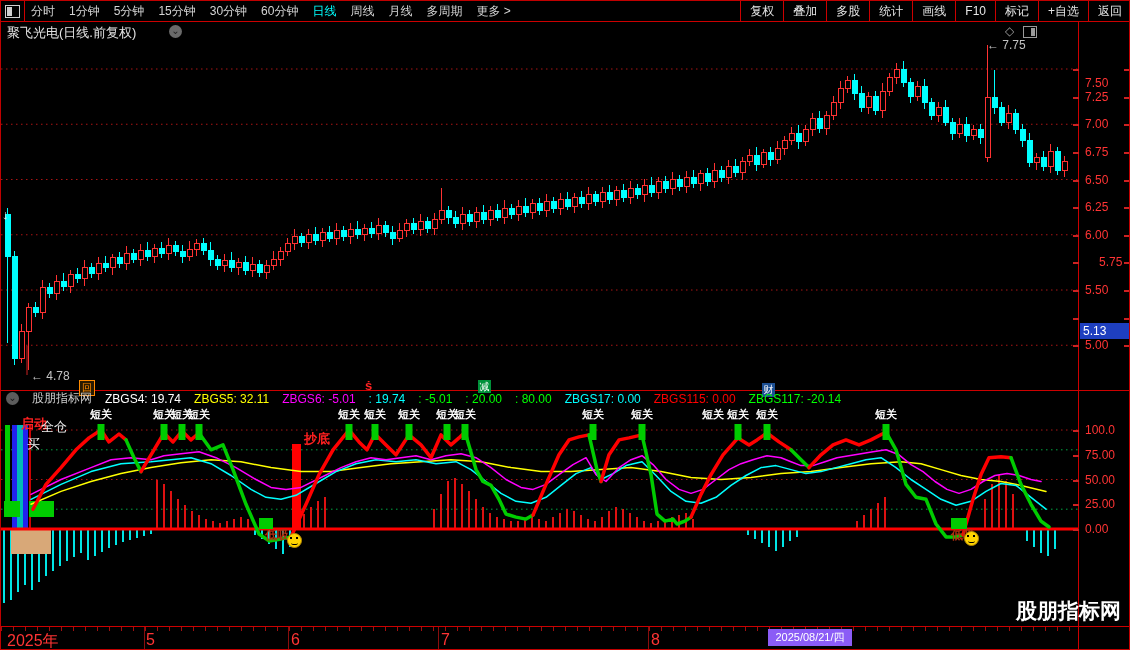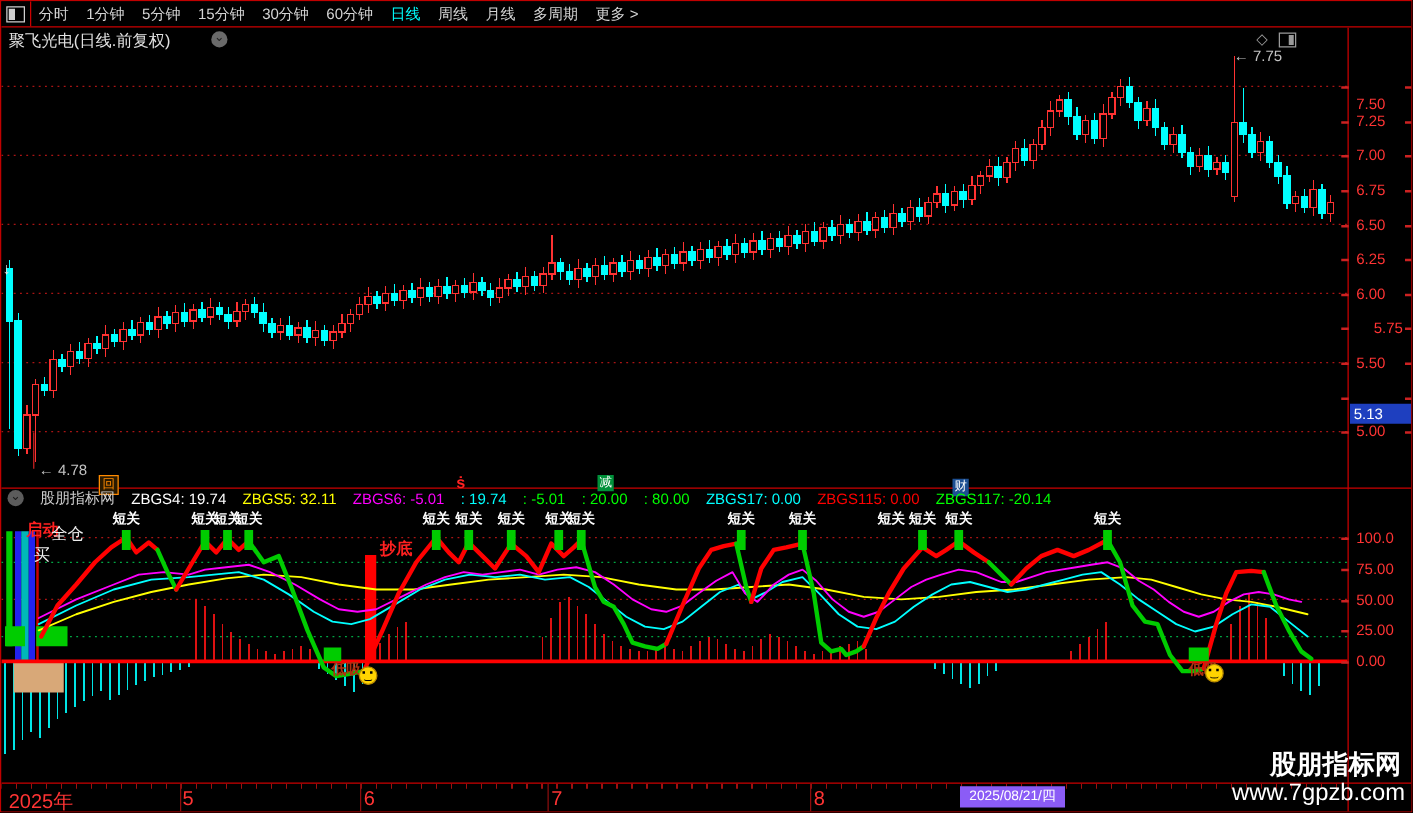--- a/index.html
+++ b/index.html
@@ -567,20 +567,31 @@
         <span class="tb-item">5分钟</span>
         <span class="tb-item">15分钟</span>
         <span class="tb-item">30分钟</span>
         <span class="tb-item">60分钟</span>
         <span class="tb-item active">日线</span>
         <span class="tb-item">周线</span>
         <span class="tb-item">月线</span>
         <span class="tb-item">多周期</span>
         <span class="tb-item">更多 &gt;</span>
       </div>
+    <div id="toolbar-right">
+        <span class="tb-btn">复权</span>
+        <span class="tb-btn">叠加</span>
+        <span class="tb-btn">多股</span>
+        <span class="tb-btn">统计</span>
+        <span class="tb-btn">画线</span>
+        <span class="tb-btn">F10</span>
+        <span class="tb-btn">标记</span>
+        <span class="tb-btn">+自选</span>
+        <span class="tb-btn">返回</span>
+      </div>
   </div>
 
   <div id="title-row">
     <span id="chart-title">聚飞光电(日线.前复权)</span>
     <span id="title-drop" class="circ-icon">⌄</span>
     <span id="deco-diamond">◇</span>
     <span id="deco-box"></span>
   </div>
 
   <div class="hline" style="top:389px;"></div>
@@ -628,21 +639,20 @@
       <div class="x-lab" style="left: 290px;">6</div>
       <div class="x-lab" style="left: 440px;">7</div>
       <div class="x-lab" style="left: 650px;">8</div>
       <div class="x-sep" style="left: 143px;"></div>
       <div class="x-sep" style="left: 287px;"></div>
       <div class="x-sep" style="left: 437px;"></div>
       <div class="x-sep" style="left: 647px;"></div>
     </div>
 
   <div id="wm1">股朋指标网</div>
-  <div id="wm2">www.7gpzb.com</div>
 
 <div class="pricelab" style="top: 61px; margin-top: 14px;">7.50</div>
     <div class="tick" style="left: 1072px; top: 68px; width: 6px;"></div>
     <div class="tick" style="left: 1123px; top: 68px; width: 6px;"></div>
     <div class="pricelab" style="top: 88.625px;">7.25</div>
     <div class="tick" style="left: 1072px; top: 95.625px; width: 6px;"></div>
     <div class="tick" style="left: 1123px; top: 95.625px; width: 6px;"></div>
     <div class="pricelab" style="top: 116.25px;">7.00</div>
     <div class="tick" style="left: 1072px; top: 123.25px; width: 6px;"></div>
     <div class="tick" style="left: 1123px; top: 123.25px; width: 6px;"></div>

